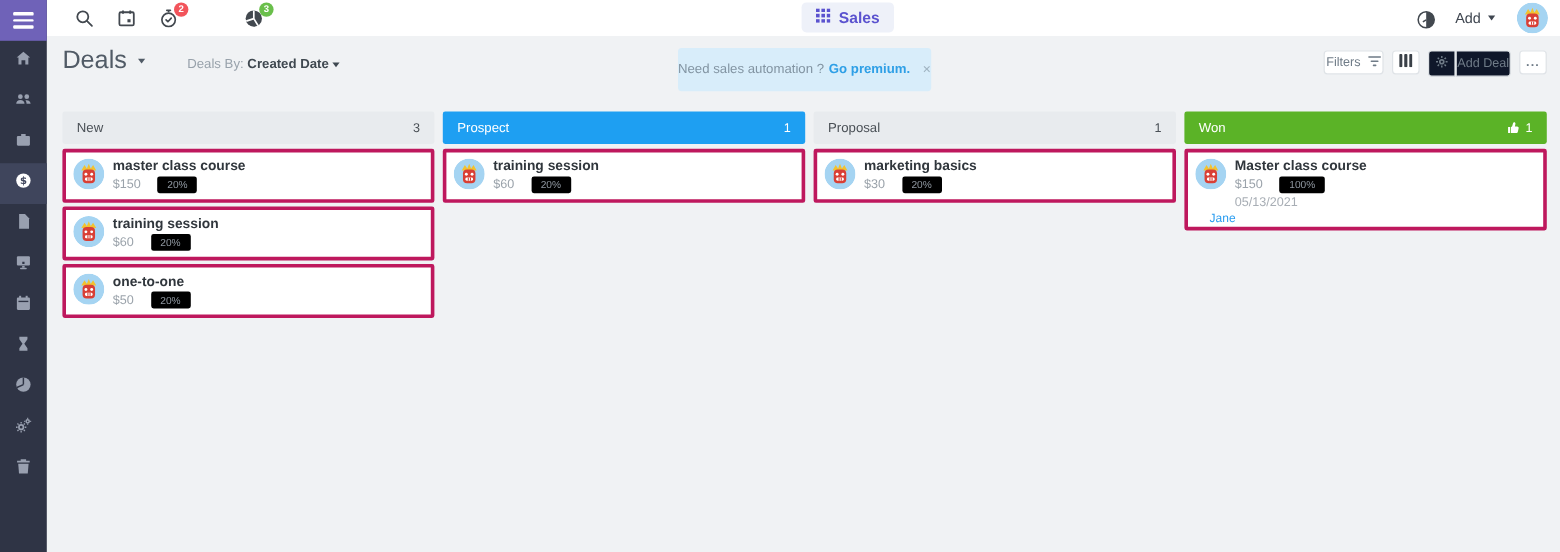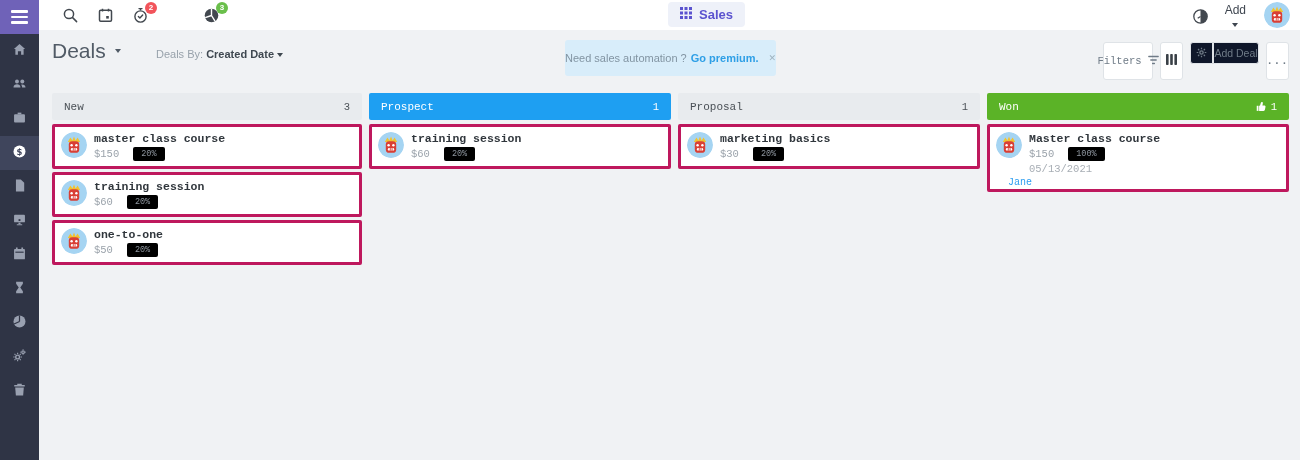--- a/index.html
+++ b/index.html
@@ -25,56 +25,56 @@
   .nav-icon svg { width:17px; height:17px; display:block; }
   .nav-badge { position:absolute; top:-5px; right:-8px; min-width:12px; height:12px; border-radius:7px;
     color:#fff; font-size:8px; line-height:12px; text-align:center; padding:0 2px; font-weight:bold; }
   .nav-badge.red { background:#f2545b; }
   .nav-badge.green { background:#6abf4b; }
   .app-tab { position:absolute; left:629px; top:2px; height:25px; background:#eef1f9; border-radius:4px;
     display:flex; align-items:center; gap:7px; padding:0 12px; cursor:pointer; border:none; }
   .app-tab .tab-label { color:#5b53cf; font-size:13px; font-weight:600; }
   .nav-right { position:absolute; right:10px; top:0; height:30px; display:flex; align-items:center; gap:18px; }
   .add-btn { display:flex; align-items:center; gap:6px; background:none; border:none; cursor:pointer;
-    font-size:12px; color:#3f4650; font-family:inherit;flex-direction:column; }
+    font-size:12px; color:#3f4650; font-family:inherit; }
   .caret { display:inline-block; width:0; height:0; border-left:3.5px solid transparent;
     border-right:3.5px solid transparent; border-top:4px solid currentColor; }
   .avatar { display:inline-block; border-radius:50%; overflow:hidden; }
   .avatar svg { display:block; }
 
   
   .content { position:absolute; left:39px; top:30px; right:0; bottom:0; background:#f0f2f4; }
   .toolbar { position:relative; height:63px; }
   .page-title-wrap { position:absolute; left:13px; top:9px; display:flex; align-items:center; gap:9px; cursor:pointer; }
   .page-title { font-size:21px; color:#515b66; font-weight:400; }
   .page-title-wrap .caret { color:#515b66; }
   .sortby { position:absolute; left:117px; top:18px; font-size:11px; color:#98a2ab; }
   .sortby b { color:#3f4850; font-weight:700; cursor:pointer; }
   .sortby .caret { color:#3f4850; margin-left:3px; vertical-align:1px; }
 
   .banner { position:absolute; left:526px; top:10px; height:36px; background:#d8edfa; border-radius:3px;
     display:flex; align-items:center; padding:0 0; font-size:11px; color:#8294a2; white-space:nowrap; }
   .banner a { color:#2e9fe6; font-weight:700; margin-left:4px; text-decoration:none; cursor:pointer; }
   .banner .close { margin-left:10px; color:#9fb3c0; font-size:9px; cursor:pointer; }
 
-  .tool-btn { position:absolute; top:12px; height:38px; background:#fff; border:1px solid #dfe3e7; border-radius:3px;
-    color:#6f7b87; font-size:10.5px; font-family:Liberation Mono, monospace; display:flex; align-items:center; justify-content:center;
+  .tool-btn { position:absolute; top:12px; height:20px; background:#fff; border:1px solid #dfe3e7; border-radius:3px;
+    color:#6f7b87; font-size:10.5px; font-family:Liberation Sans, sans-serif; display:flex; align-items:center; justify-content:center;
     gap:6px; cursor:pointer;text-align:right; }
   .btn-filters { left:1064px; width:50px; }
   .btn-kanban  { left:1121px; width:23px; color:#3a4047; }
   .btn-group   { position:absolute; left:1151px; top:12px; display:flex; height:22px; }
   .btn-group button { position:static; height:22px; background:#0f172a; border:1px solid #dfe3e7; color:#6f7b87;
     font-size:10.5px; font-family:inherit; display:flex; align-items:center; justify-content:center; cursor:pointer; }
   .btn-gear { width:23px; border-radius:3px 0 0 3px; border-right:none; }
   .btn-adddeal { width:46px; border-radius:0 3px 3px 0; }
   .btn-more { left:1227px; width:23px; letter-spacing:1px; font-weight:bold; }
 
   
   .board { position:absolute; left:13px; top:63px; display:flex; }
-  .col { flex:none; margin-right:7px;font-family:Liberation Mono, monospace; }
+  .col { flex:none; margin-right:7px; }
   .col-0 { width:310px; } .col-1,.col-2,.col-3 { width:302px; }
   .col-header { height:27px; border-radius:2px; display:flex; align-items:center;
     padding:0 12px; font-size:11px; cursor:pointer; }
   .col-header .col-name { flex:1; }
   .col-header .col-count { display:flex; align-items:center; gap:4px; font-size:10.5px; }
   .thumb-icon svg { width:11px; height:11px; display:block; }
   .cards { margin-top:4px; }
   .card { position:relative; background:#fff; border:3px solid #be185d; border-radius:2px;
     min-height:38px; margin-bottom:3px; padding:5px 8px 5px 39px; cursor:pointer; }
   .card .avatar { position:absolute; left:6px; top:5px; }

